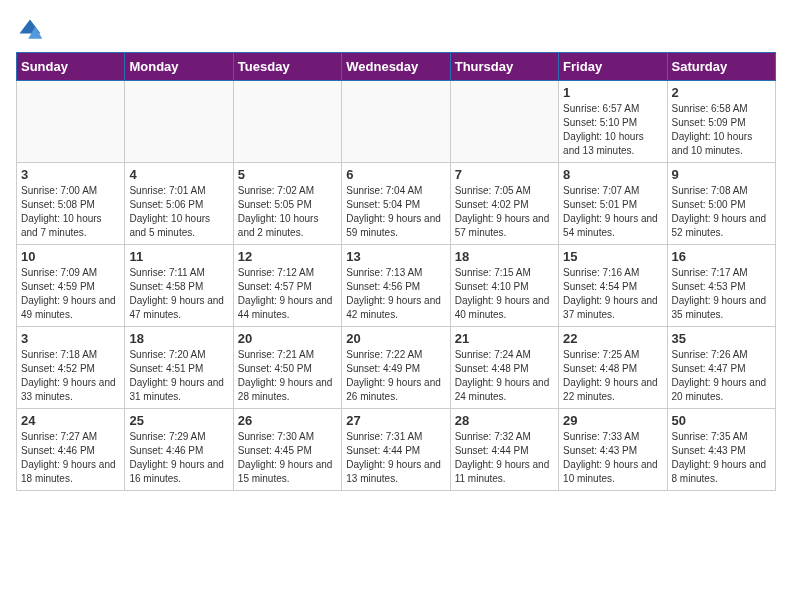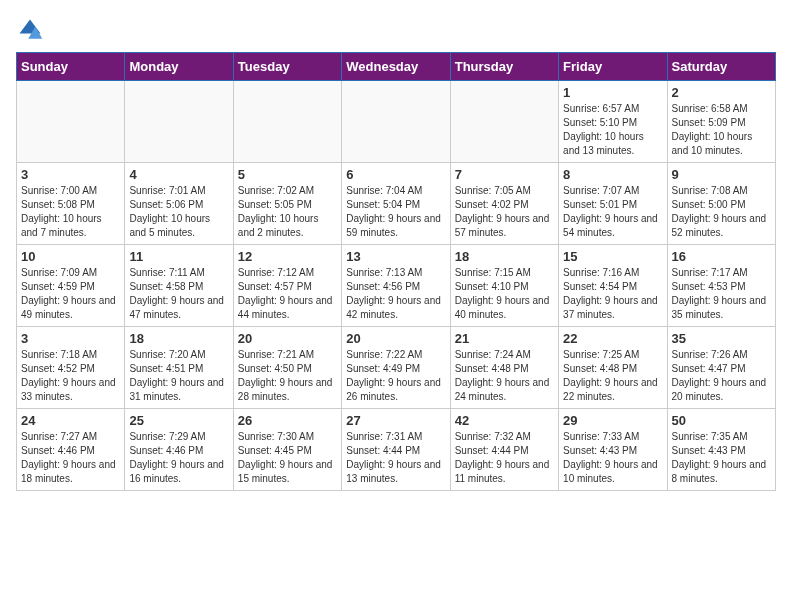--- a/index.html
+++ b/index.html
@@ -285,21 +285,21 @@
 Sunset: 4:45 PM
 Daylight: 9 hours and 15 minutes.</div>
         </td>
         <td>
           <span class="day-num">27</span>
           <div class="day-info">Sunrise: 7:31 AM
 Sunset: 4:44 PM
 Daylight: 9 hours and 13 minutes.</div>
         </td>
         <td>
-          <span class="day-num">42</span>
+          <span class="day-num">28</span>
           <div class="day-info">Sunrise: 7:32 AM
 Sunset: 4:44 PM
 Daylight: 9 hours and 11 minutes.</div>
         </td>
         <td>
           <span class="day-num">29</span>
           <div class="day-info">Sunrise: 7:33 AM
 Sunset: 4:43 PM
 Daylight: 9 hours and 10 minutes.</div>
         </td>

